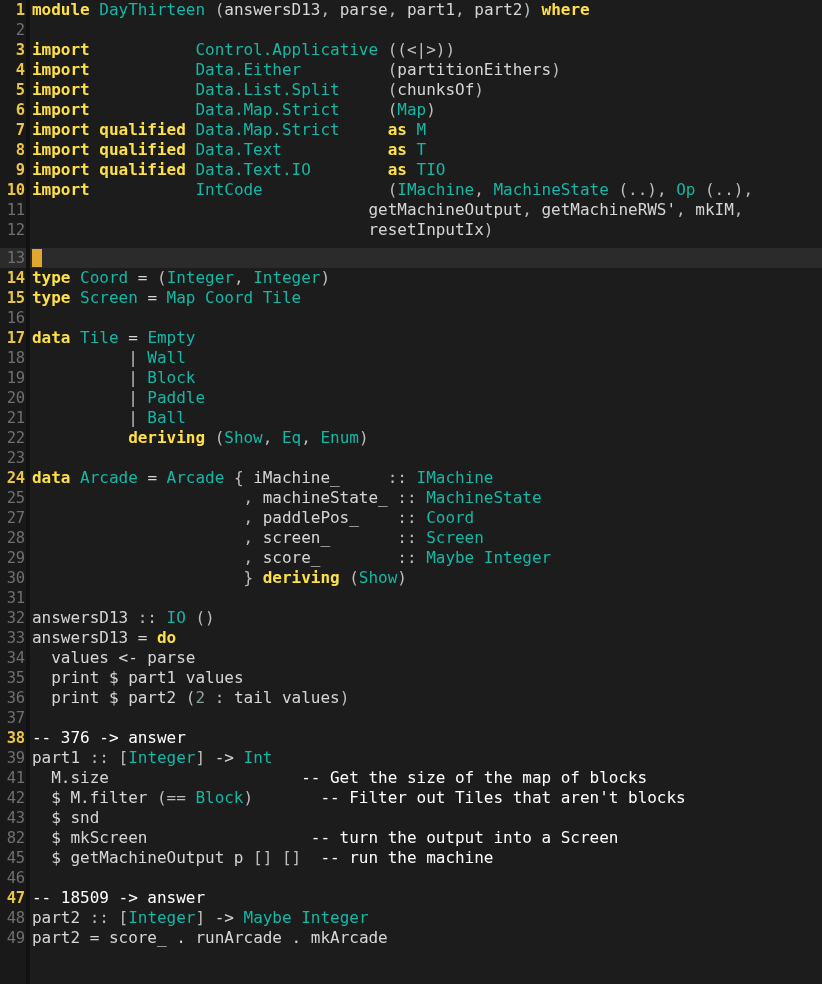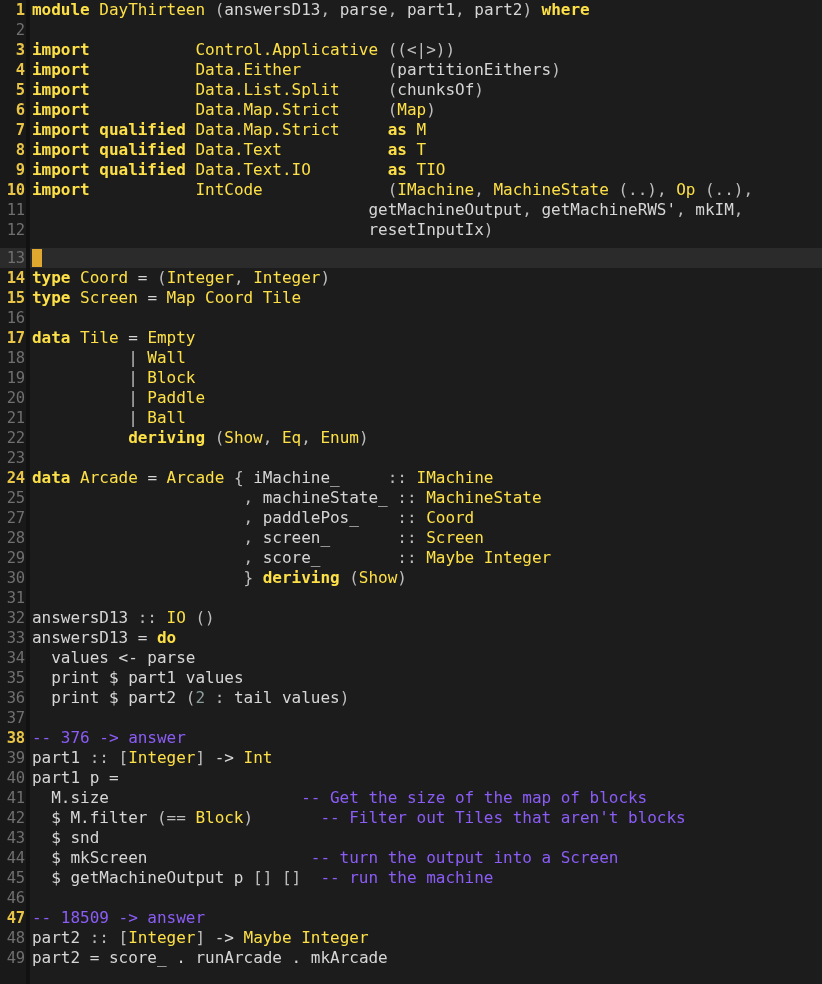--- a/index.html
+++ b/index.html
@@ -79,22 +79,22 @@
   .code {
     position: absolute;
     left: 32px; top: 0;
     line-height: 20px;
     color: #d6d6d6;
     letter-spacing: -0.02px;
   }
 
   
   .kw   { color: #fde047; font-weight: bold; }
-  .ty   { color: #fde047; }
-  .cm   { color: #8b5cf6; }
+  .ty   { color: #14b8a6; }
+  .cm   { color: #ffffff; }
   .id   { color: #d6d6d6; }
   .pn   { color: #bdbdbd; }
   .num  { color: #8c9f9d; }
   .op   { color: #d6d6d6; }
 
   
   .cursor {
     position: absolute;
     left: 32px; top: 1px;
     width: 10px; height: 18px;
@@ -140,24 +140,23 @@
       <div class="line"><span class="lno">30</span><span class="code"><span class="pn">                      } </span><span class="kw">deriving</span><span class="pn"> (</span><span class="ty">Show</span><span class="pn">)</span></span></div>
       <div class="line"><span class="lno">31</span><span class="code"></span></div>
       <div class="line"><span class="lno">32</span><span class="code"><span class="id">answersD13</span><span class="pn"> :: </span><span class="ty">IO</span><span class="pn"> ()</span></span></div>
       <div class="line"><span class="lno">33</span><span class="code"><span class="id">answersD13</span><span class="op"> = </span><span class="kw">do</span></span></div>
       <div class="line"><span class="lno">34</span><span class="code"><span class="id">  values </span><span class="op">&lt;- </span><span class="id">parse</span></span></div>
       <div class="line"><span class="lno">35</span><span class="code"><span class="id">  print </span><span class="op">$ </span><span class="id">part1 values</span></span></div>
       <div class="line"><span class="lno">36</span><span class="code"><span class="id">  print </span><span class="op">$ </span><span class="id">part2 </span><span class="pn">(</span><span class="num">2</span><span class="pn"> : </span><span class="id">tail values</span><span class="pn">)</span></span></div>
       <div class="line"><span class="lno">37</span><span class="code"></span></div>
       <div class="line"><span class="lno decl">38</span><span class="code"><span class="cm">-- 376 -&gt; answer</span></span></div>
       <div class="line"><span class="lno">39</span><span class="code"><span class="id">part1</span><span class="pn"> :: [</span><span class="ty">Integer</span><span class="pn">] </span><span class="op">-&gt; </span><span class="ty">Int</span></span></div>
-      <div class="line"><span class="lno">40</span><span class="code"><span class="id">part1 p </span><span class="op">=</span></span></div>
       <div class="line"><span class="lno">41</span><span class="code"><span class="id">  M.size</span><span class="id">                    </span><span class="cm">-- Get the size of the map of blocks</span></span></div>
       <div class="line"><span class="lno">42</span><span class="code"><span class="op">  $ </span><span class="id">M.filter </span><span class="pn">(== </span><span class="ty">Block</span><span class="pn">)</span><span class="id">       </span><span class="cm">-- Filter out Tiles that aren't blocks</span></span></div>
       <div class="line"><span class="lno">43</span><span class="code"><span class="op">  $ </span><span class="id">snd</span></span></div>
-      <div class="line"><span class="lno">44</span><span class="code"><span class="op">  $ </span><span class="id">mkScreen</span><span class="id">                 </span><span class="cm">-- turn the output into a Screen</span></span></div>
+      <div class="line"><span class="lno">82</span><span class="code"><span class="op">  $ </span><span class="id">mkScreen</span><span class="id">                 </span><span class="cm">-- turn the output into a Screen</span></span></div>
       <div class="line"><span class="lno">45</span><span class="code"><span class="op">  $ </span><span class="id">getMachineOutput p </span><span class="pn">[] []</span><span class="id">  </span><span class="cm">-- run the machine</span></span></div>
       <div class="line"><span class="lno">46</span><span class="code"></span></div>
       <div class="line"><span class="lno decl">47</span><span class="code"><span class="cm">-- 18509 -&gt; answer</span></span></div>
       <div class="line"><span class="lno">48</span><span class="code"><span class="id">part2</span><span class="pn"> :: [</span><span class="ty">Integer</span><span class="pn">] </span><span class="op">-&gt; </span><span class="ty">Maybe Integer</span></span></div>
       <div class="line"><span class="lno">49</span><span class="code"><span class="id">part2 </span><span class="op">= </span><span class="id">score_ </span><span class="op">. </span><span class="id">runArcade </span><span class="op">. </span><span class="id">mkArcade</span></span></div>
     </div>
 </div>
 
 </body></html>

